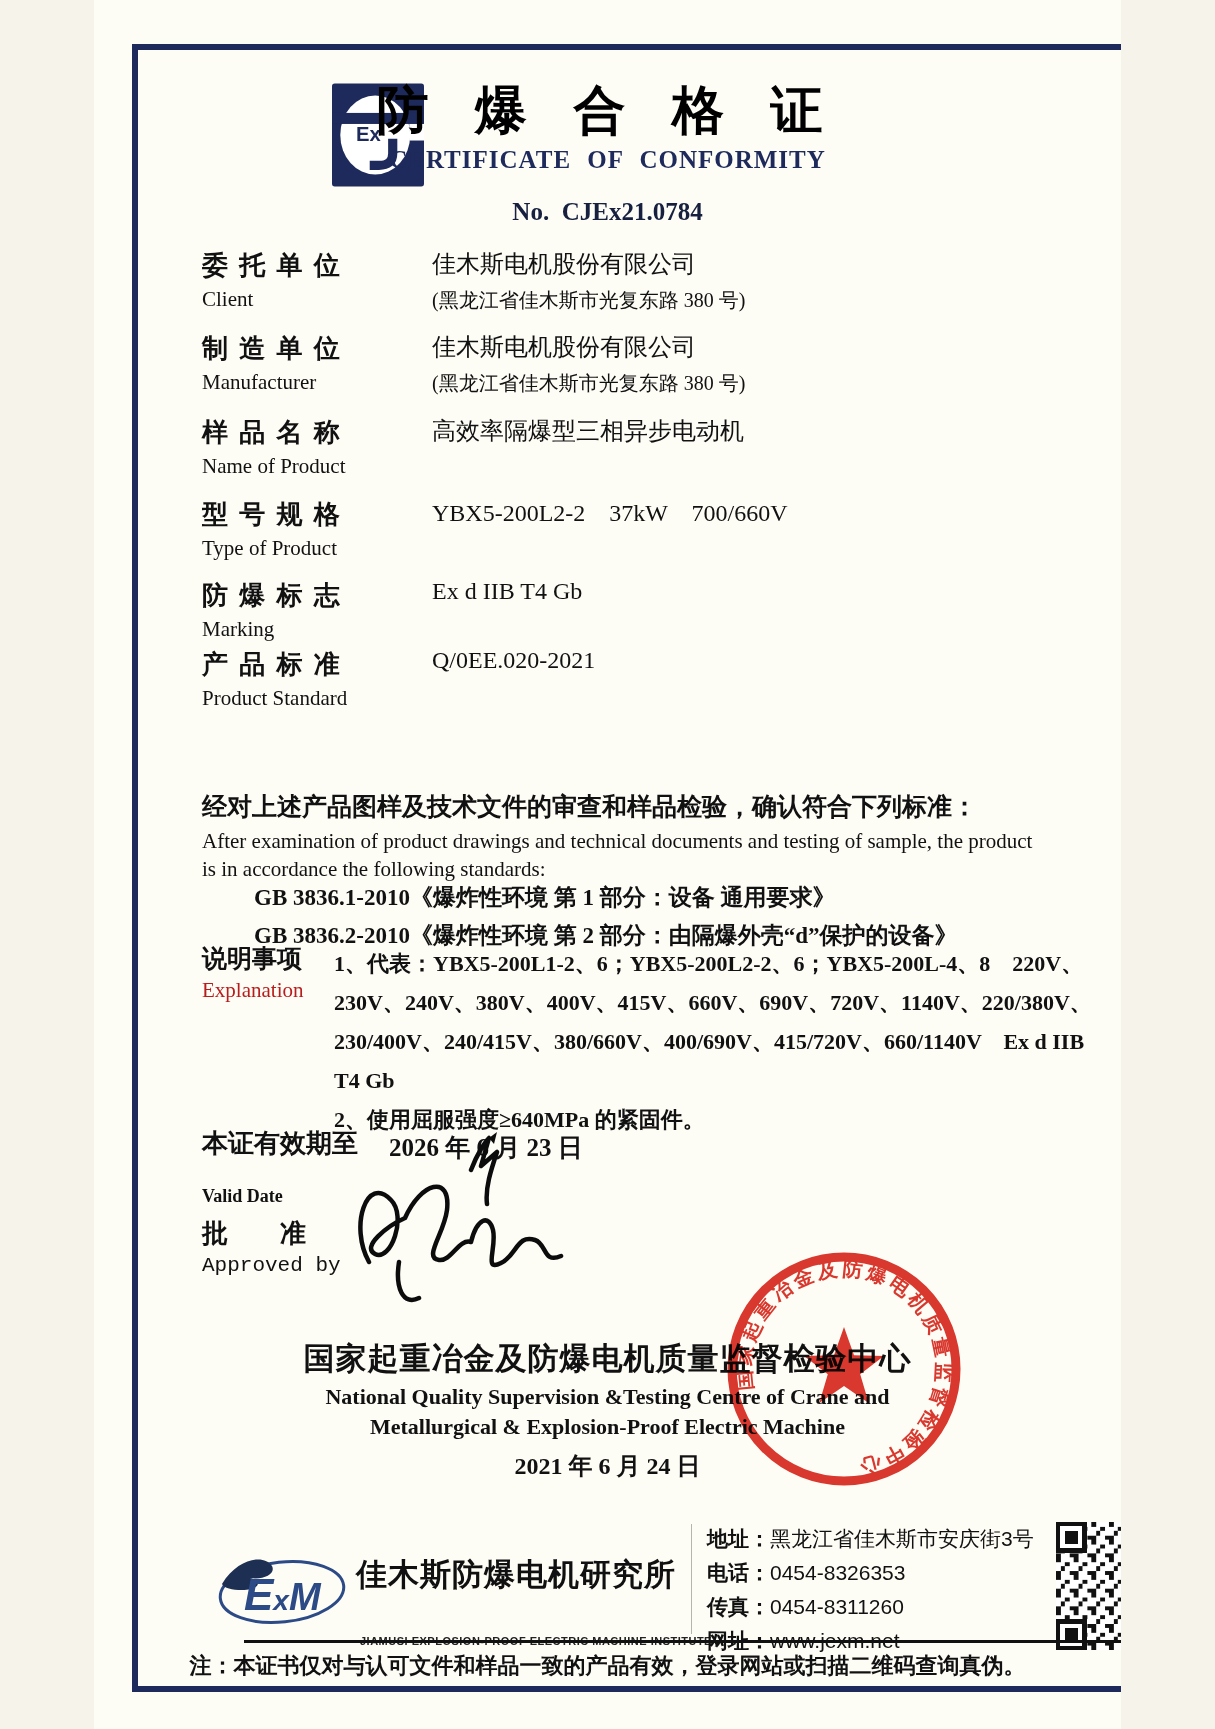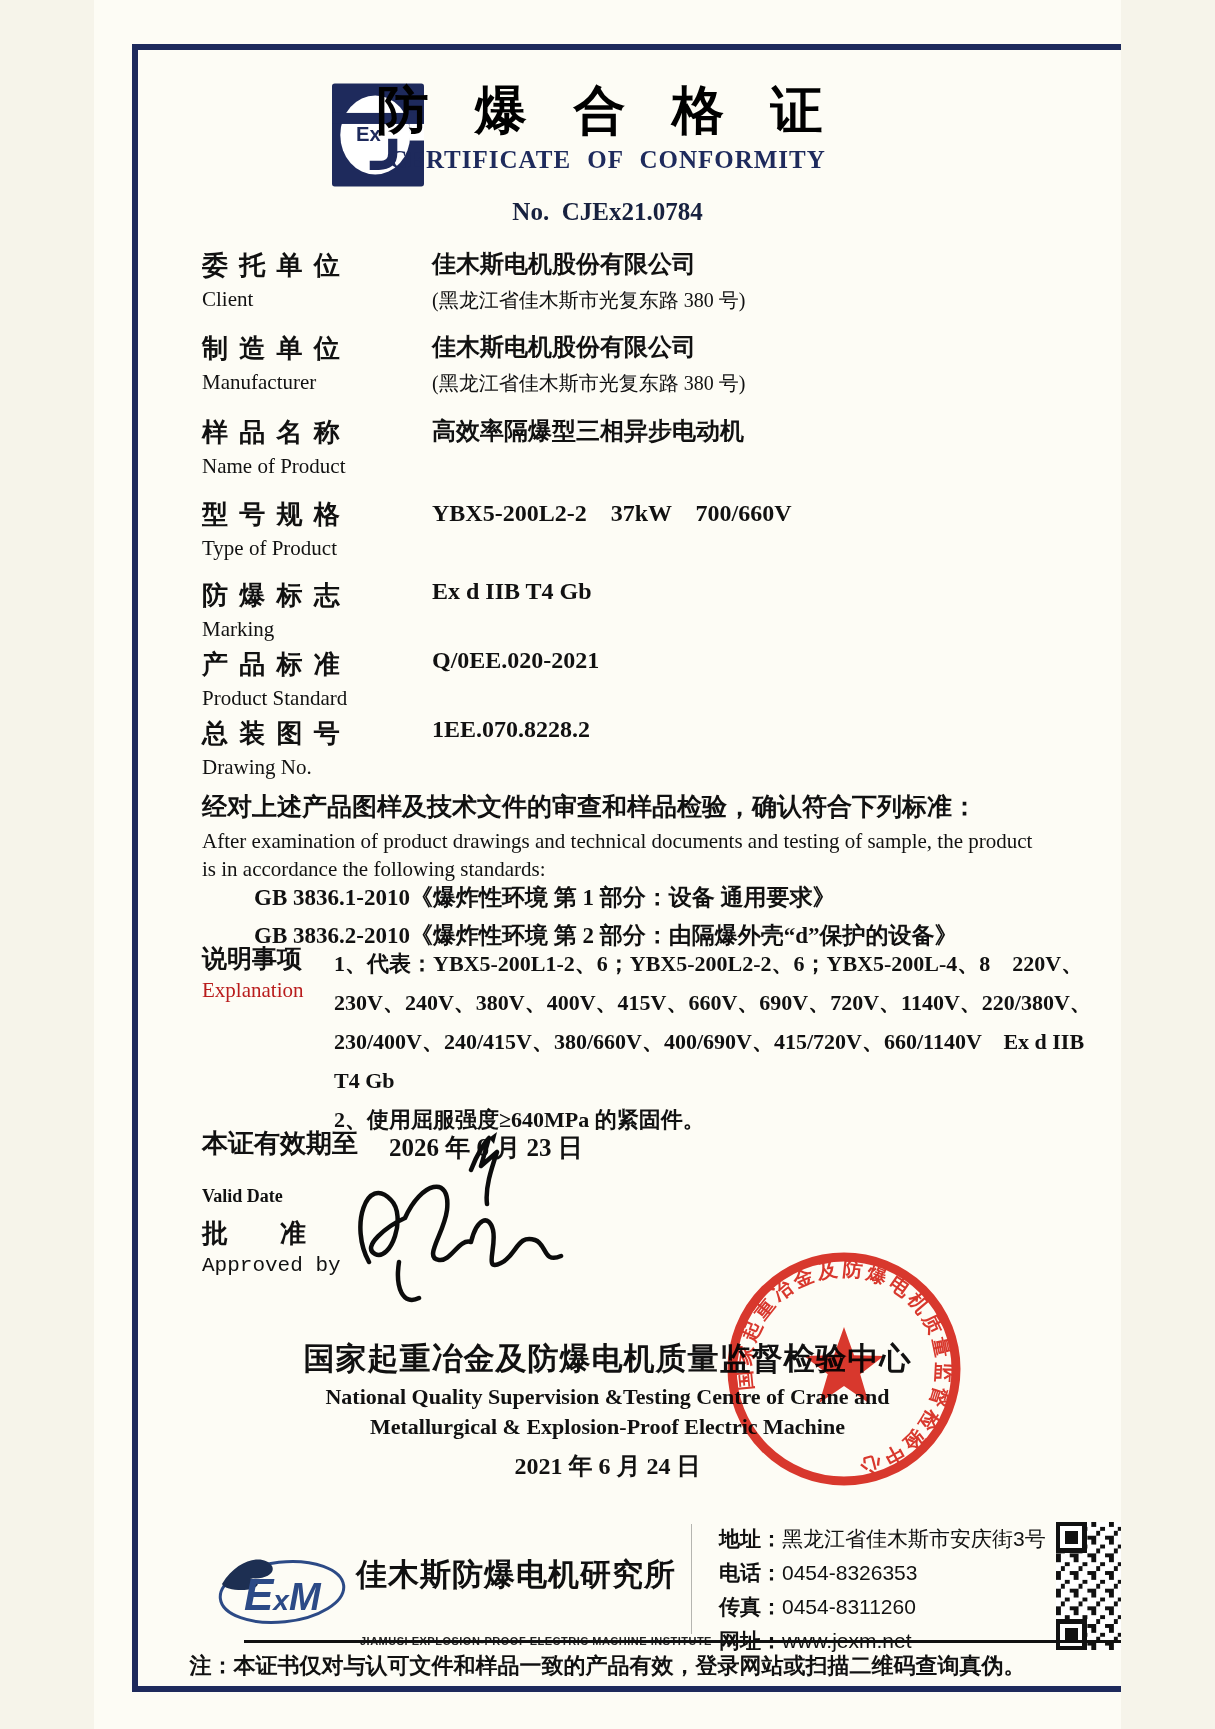--- a/index.html
+++ b/index.html
@@ -14,21 +14,21 @@
   .cert-no{left:0;right:0;top:198px;text-align:center;color:#17213f;font-size:25px;font-weight:600;white-space:pre;font-family:"Liberation Serif",serif;}
 
   
   .exlogo{left:238px;top:82px;width:92px;height:106px;}
 
   
   .frow{position:absolute;left:108px;display:flex;width:980px;}
   .flabel{width:230px;flex:0 0 230px;}
   .fl-cn{font-size:26px;font-weight:bold;color:#111;letter-spacing:2px;}
   .fl-en{font-size:21px;color:#111;font-family:"Liberation Serif",serif;margin-top:4px;}
-  .fv-main{font-size:24px;font-weight:700;color:#111;font-family:"Liberation Serif",serif;}
+  .fv-main{font-size:24px;font-weight:400;color:#111;font-family:"Liberation Serif",serif;}
   .fv-note{font-size:20px;color:#111;font-family:"Liberation Serif",serif;margin-top:7px;}
 
   .st-cn{left:108px;top:790px;width:980px;font-size:25px;font-weight:bold;color:#111;}
   .st-en{left:108px;top:827px;width:960px;font-size:21px;color:#111;font-family:"Liberation Serif",serif;line-height:28px;}
   .std-line{left:160px;width:900px;font-size:23px;font-weight:600;color:#111;font-family:"Liberation Serif",serif;}
 
   .exp-label-cn{left:108px;top:942px;font-size:25px;font-weight:bold;color:#111;}
   .exp-label-en{left:108px;top:978px;font-size:21px;color:#b91c1c;font-family:"Liberation Serif",serif;}
   .exp-lines{left:240px;top:944px;width:800px;font-size:22px;font-weight:600;color:#111;font-family:"Liberation Serif",serif;line-height:39px;}
 
@@ -50,21 +50,21 @@
   
   .exm-logo{left:118px;top:1546px;width:140px;height:88px;}
   .inst-cn{left:262px;top:1554px;font-size:31px;font-weight:bold;color:#101010;letter-spacing:1px;}
   .inst-en{left:266px;top:1597px;font-size:11px;font-weight:bold;color:#222;letter-spacing:.5px;margin-top:38px;}
   .vdiv{left:597px;top:1524px;height:110px;border-left:1px solid #b5b5b0;}
   .contacts{left:613px;top:1522px;font-size:21px;color:#111;line-height:34px;}
   .contacts .cl{font-weight:bold;}
   .qr{left:962px;top:1522px;width:128px;height:128px;}
   .rule{left:150px;top:1640px;width:1014px;height:3px;background:#111;}
   .note{left:0;right:0;top:1651px;text-align:center;font-size:22px;font-weight:bold;color:#111;}
-  .contact-row{white-space:pre;margin-left:12px;}
+  .contact-row{white-space:pre;}
 </style>
 </head>
 <body>
 
 <div class="page">
   <div class="frame abs"></div>
 
   <svg class="abs exlogo" viewBox="0 0 100 112">
     <rect x="0" y="0" width="100" height="112" rx="3" fill="#1e2a5c"></rect>
     <ellipse cx="47" cy="56" rx="38" ry="43" fill="#ffffff"></ellipse>
@@ -125,29 +125,20 @@
         <div class="fv-main">Ex d IIB T4 Gb</div>
       </div>
   </div>
   <div class="frow" style="top:647px">
     <div class="flabel">
         <div class="fl-cn">产 品 标 准</div>
         <div class="fl-en">Product Standard</div>
       </div>
     <div class="fval">
         <div class="fv-main">Q/0EE.020-2021</div>
-      </div>
-  </div>
-  <div class="frow" style="top:716px">
-    <div class="flabel">
-        <div class="fl-cn">总 装 图 号</div>
-        <div class="fl-en">Drawing No.</div>
-      </div>
-    <div class="fval">
-        <div class="fv-main">1EE.070.8228.2</div>
       </div>
   </div>
 
   <div class="abs st-cn">经对上述产品图样及技术文件的审查和样品检验，确认符合下列标准：</div>
   <div class="abs st-en">
     <div>After examination of product drawings and technical documents and testing of sample, the product</div>
     <div>is in accordance the following standards:</div>
   </div>
   <div class="abs std-line" style="top:882px">GB 3836.1-2010《爆炸性环境 第 1 部分：设备 通用要求》</div>
   <div class="abs std-line" style="top:920px">GB 3836.2-2010《爆炸性环境 第 2 部分：由隔爆外壳“d”保护的设备》</div>

